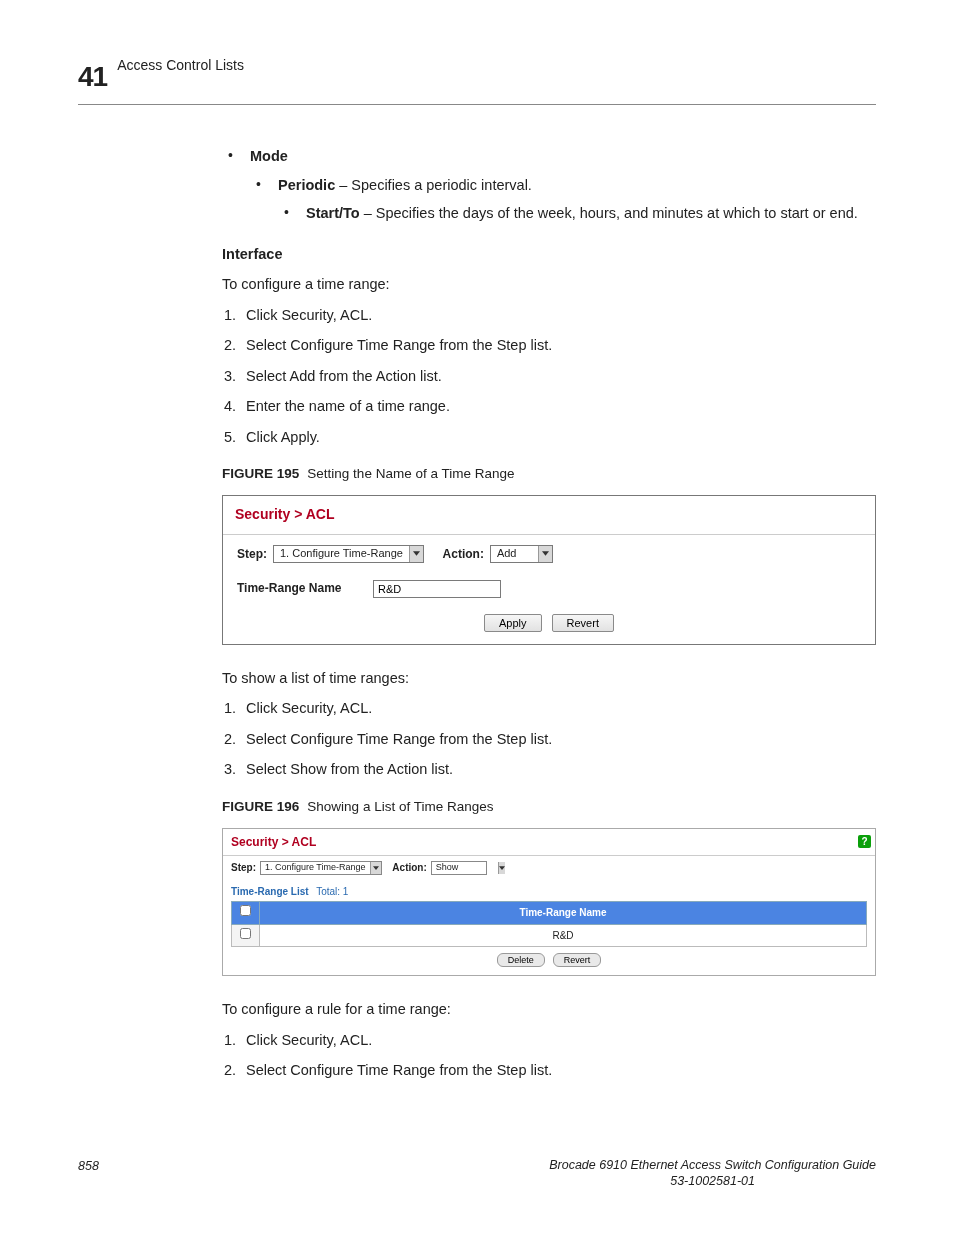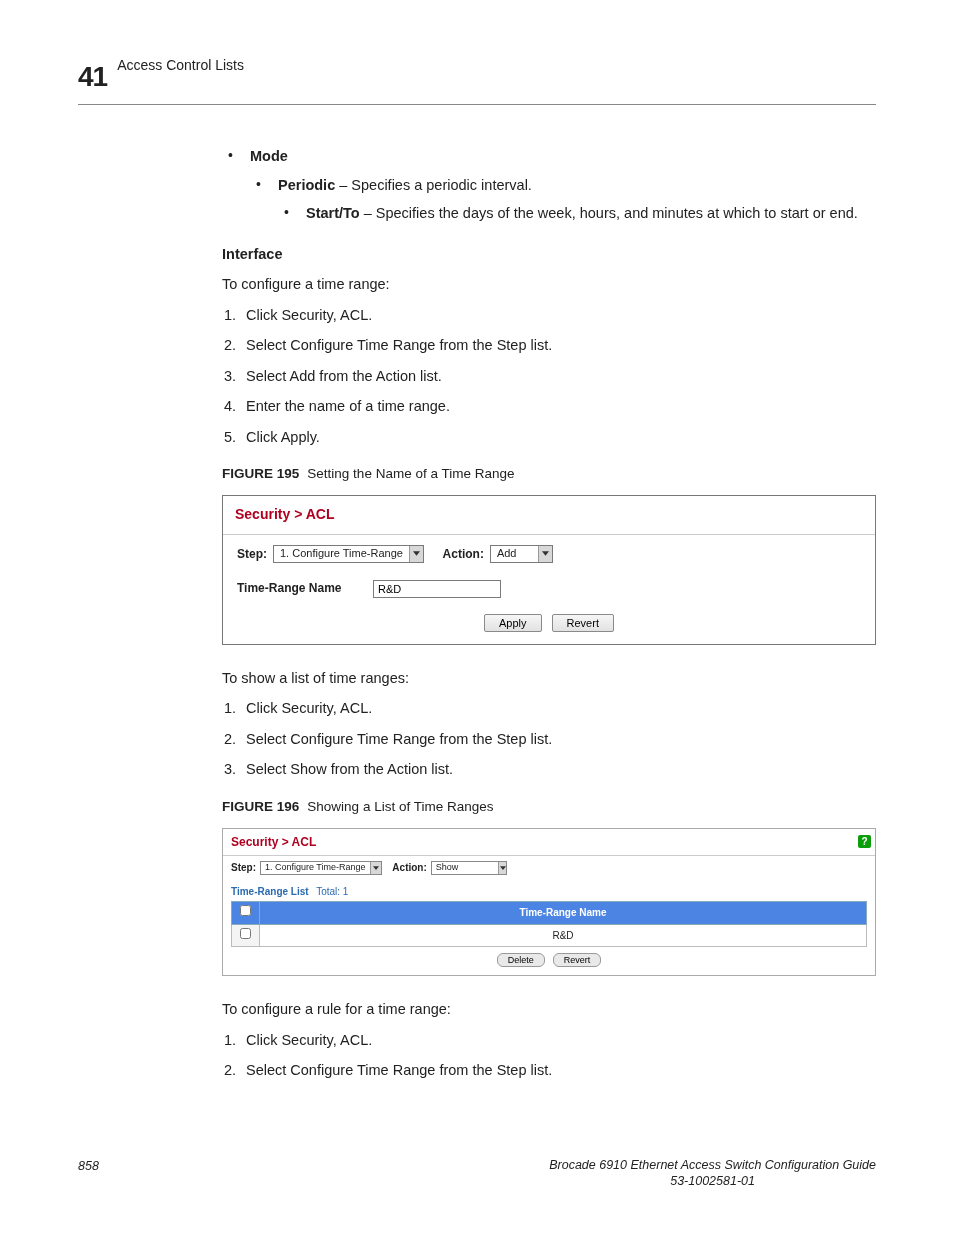--- a/index.html
+++ b/index.html
@@ -175,21 +175,21 @@
         <span class="sel2">
           <span class="sv">1. Configure Time-Range</span>
           <span class="arr">
               <svg viewBox="0 0 8 5" width="6" height="4">
                 <polygon points="0,0 8,0 4,5" fill="#333"></polygon>
               </svg>
             </span>
         </span>
         &nbsp;
         <span class="flabel2">Action:</span>
-        <span class="sel2" style="width:76px;gap:36px;">
+        <span class="sel2" style="width:56px;gap:36px;">
           <span class="sv" style="flex:1">Show</span>
           <span class="arr">
               <svg viewBox="0 0 8 5" width="6" height="4">
                 <polygon points="0,0 8,0 4,5" fill="#333"></polygon>
               </svg>
             </span>
         </span>
       </div>
       <div class="list-head">
         <span>Time-Range List</span>&nbsp;

